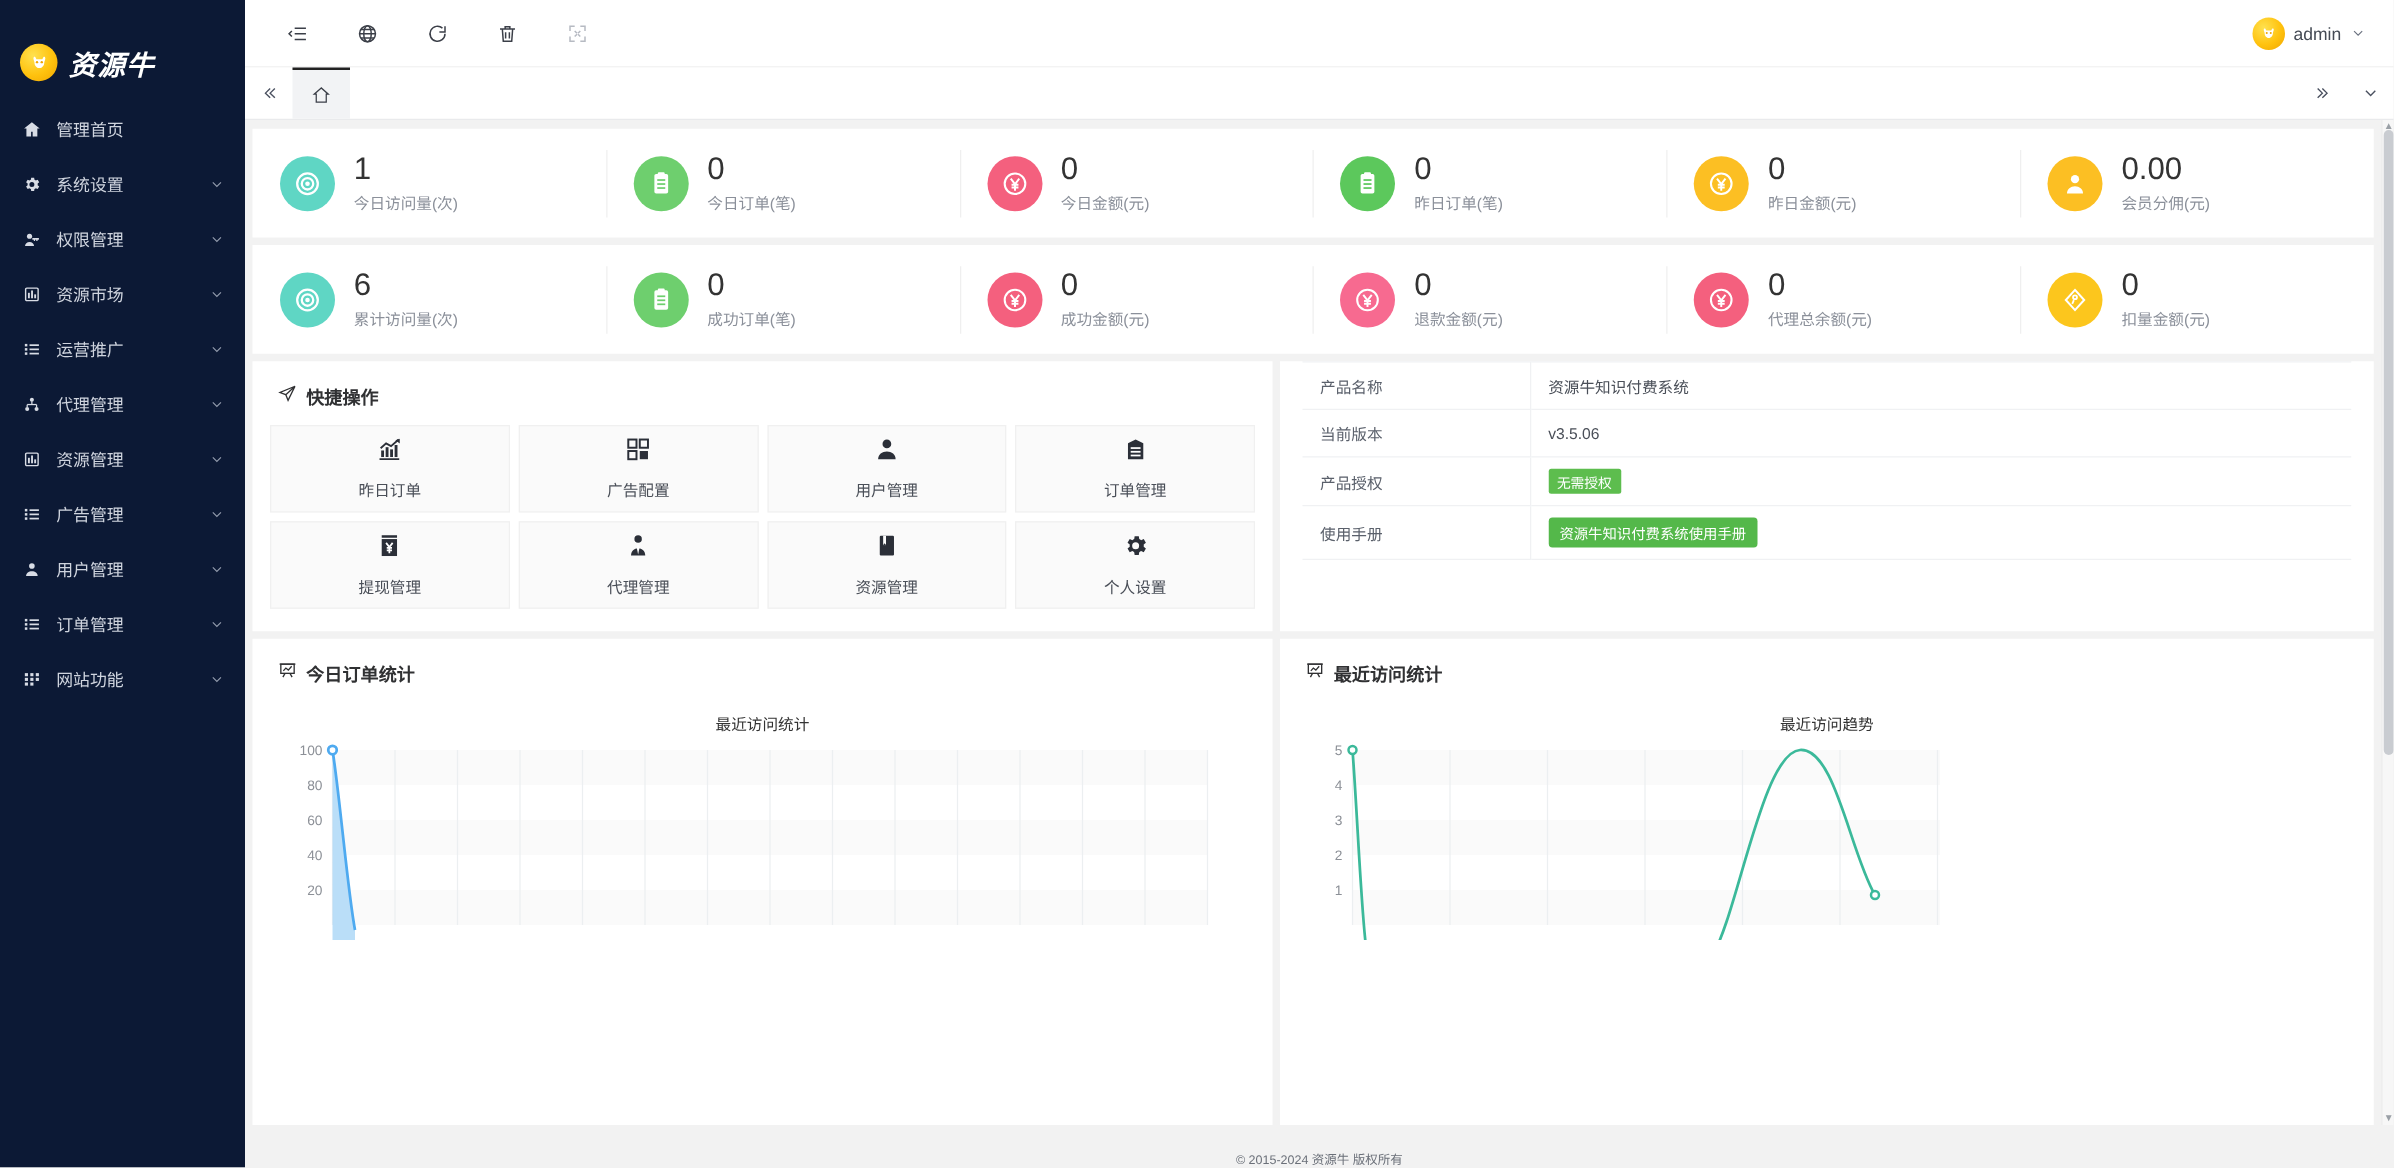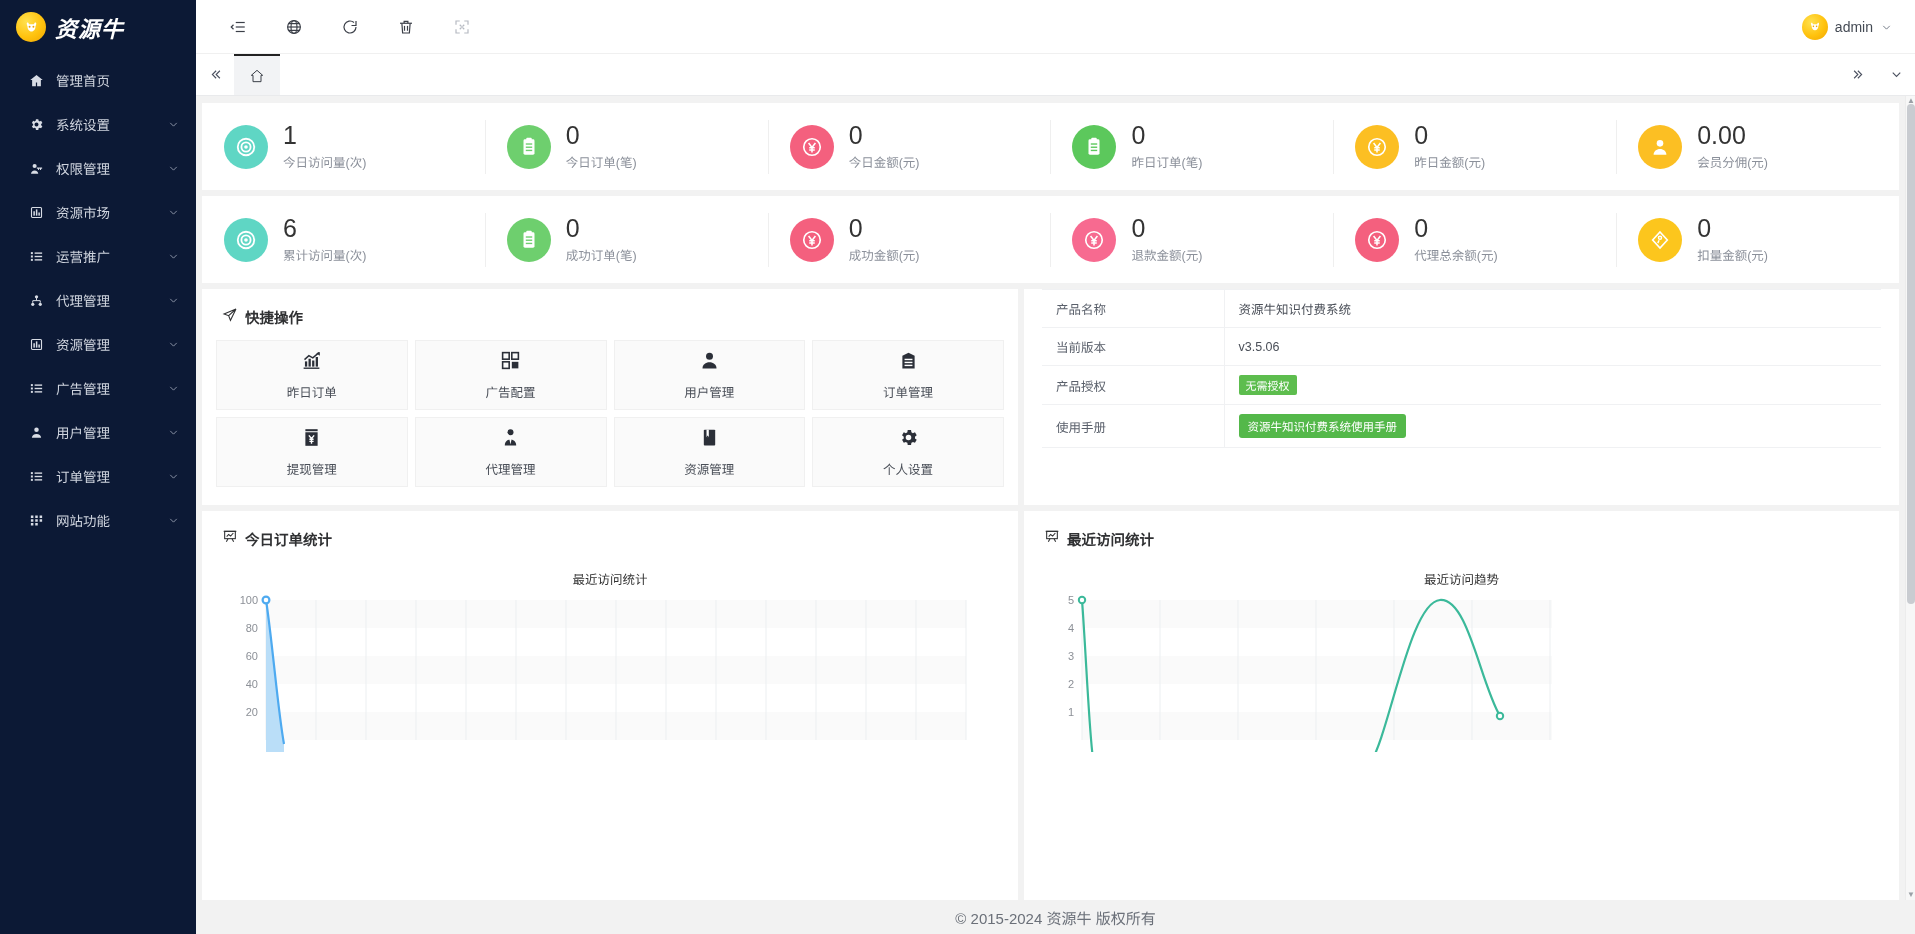--- a/index.html
+++ b/index.html
@@ -12,37 +12,37 @@
   body { display: flex; }
 
   
   .sidebar {
     width: 196px; height: 934px; flex: 0 0 196px;
     background: #0c1935; color: #c8cdd8;
     display: flex; flex-direction: column;
   }
   .brand {
     height: 54px; display: flex; align-items: center;
-    padding-left: 16px; gap: 9px; flex: 0 0 54px;
+    padding-left: 16px; gap: 9px; flex: 0 0 54px; margin-top: 23px;
   }
   .brand-logo {
     width: 30px; height: 30px; border-radius: 50%;
     background: radial-gradient(circle at 35% 32%, #ffe14f 0%, #ffc20e 55%, #f0a500 100%);
     display: flex; align-items: center; justify-content: center;
     flex: 0 0 30px;
   }
   .brand-logo svg { width: 19px; height: 19px; }
   .brand-name {
     color: #ffffff; font-size: 22px; font-weight: 700;
     letter-spacing: 1px; font-style: italic;
   }
   .nav { flex: 1; padding-top: 4px; overflow: hidden; }
   .nav-item {
     height: 44px; display: flex; align-items: center;
-    padding: 0 16px 0 28px; gap: 11px; cursor: pointer;
+    padding: 0 16px 0 17px; gap: 11px; cursor: pointer;
     font-size: 13.5px; color: #cfd4de;
   }
   .nav-ico {
     width: 17px; flex: 0 0 17px; display: flex;
     align-items: center; justify-content: center;
   }
   .nav-ico svg { width: 15px; height: 15px; fill: #d8dce5; }
   .nav-label { flex: 1; white-space: nowrap; }
   .nav-arrow { width: 13px; height: 13px; flex: 0 0 13px; opacity: .78; }
   .nav-arrow svg { width: 13px; height: 13px; stroke: #b9c0cf; fill: none; stroke-width: 1.7; }
@@ -170,22 +170,22 @@
   
   .panel-chart { padding-bottom: 4px; overflow: hidden; }
   .panel-chart.left { flex: 0 0 816px; }
   .panel-chart.right { flex: 1; }
   .chart-title { text-align: center; font-size: 12.5px; color: #333; padding: 7px 0 4px; }
   .chart-area { position: relative; height: 160px; padding: 0 16px; }
   .chart-area svg { display: block; }
 
   .footer {
     height: 34px; flex: 0 0 34px; background: #f2f2f2;
-    display: flex; align-items: center; justify-content: center;
-    font-size: 15px; color: #6b7079;
+    display: flex; align-items: flex-end; justify-content: center;
+    font-size: 10px; color: #6b7079;
   }
 </style>
 </head>
 <body>
 
 <aside class="sidebar">
   <div class="brand">
     <span class="brand-logo">
       <svg viewBox="0 0 24 24">
           <path d="M6 7c0-1 1-2 2-1l1 2h6l1-2c1-1 2 0 2 1 0 2-1 3-1 4 0 3-2 6-5 6s-5-3-5-6c0-1-1-2-1-4z" fill="#fff"></path>

